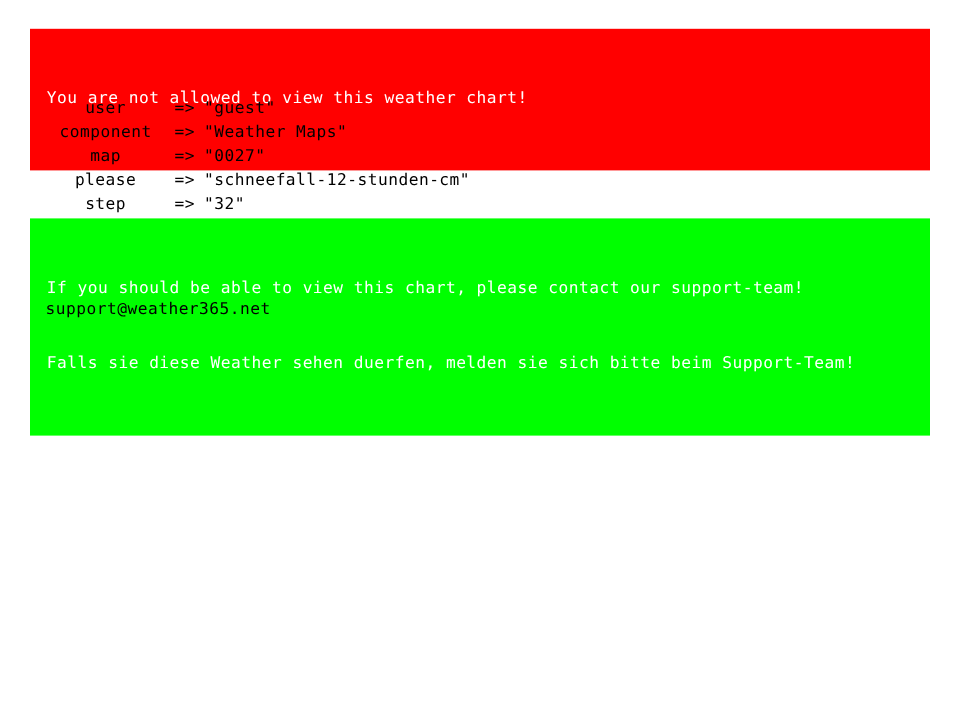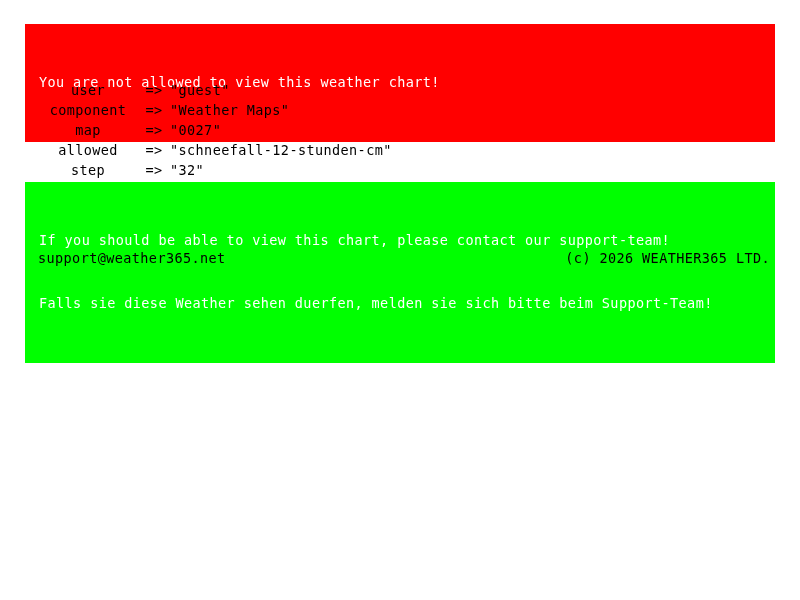--- a/index.html
+++ b/index.html
@@ -103,34 +103,33 @@
       <span class="detail-key">component</span>
       <span class="detail-arrow">=&gt;</span>
       <span class="detail-val">"Weather Maps"</span>
     </div>
     <div class="detail-row">
       <span class="detail-key">map</span>
       <span class="detail-arrow">=&gt;</span>
       <span class="detail-val">"0027"</span>
     </div>
     <div class="detail-row">
-      <span class="detail-key">allowed</span>
+      <span class="detail-key">please</span>
       <span class="detail-arrow">=&gt;</span>
       <span class="detail-val">"schneefall-12-stunden-cm"</span>
     </div>
     <div class="detail-row">
       <span class="detail-key">step</span>
       <span class="detail-arrow">=&gt;</span>
       <span class="detail-val">"32"</span>
     </div>
   </div>
 
   <div class="banner banner-info">
     <span class="banner-line">If you should be able to view this chart, please contact our support-team!</span>
     <span class="banner-line">Falls sie diese Weather sehen duerfen, melden sie sich bitte beim Support-Team!</span>
   </div>
 
   <div class="footer">
     <span>support@weather365.net</span>
-    <span>(c) 2026 WEATHER365 LTD.</span>
   </div>
 
 </div>
 
 </body></html>

